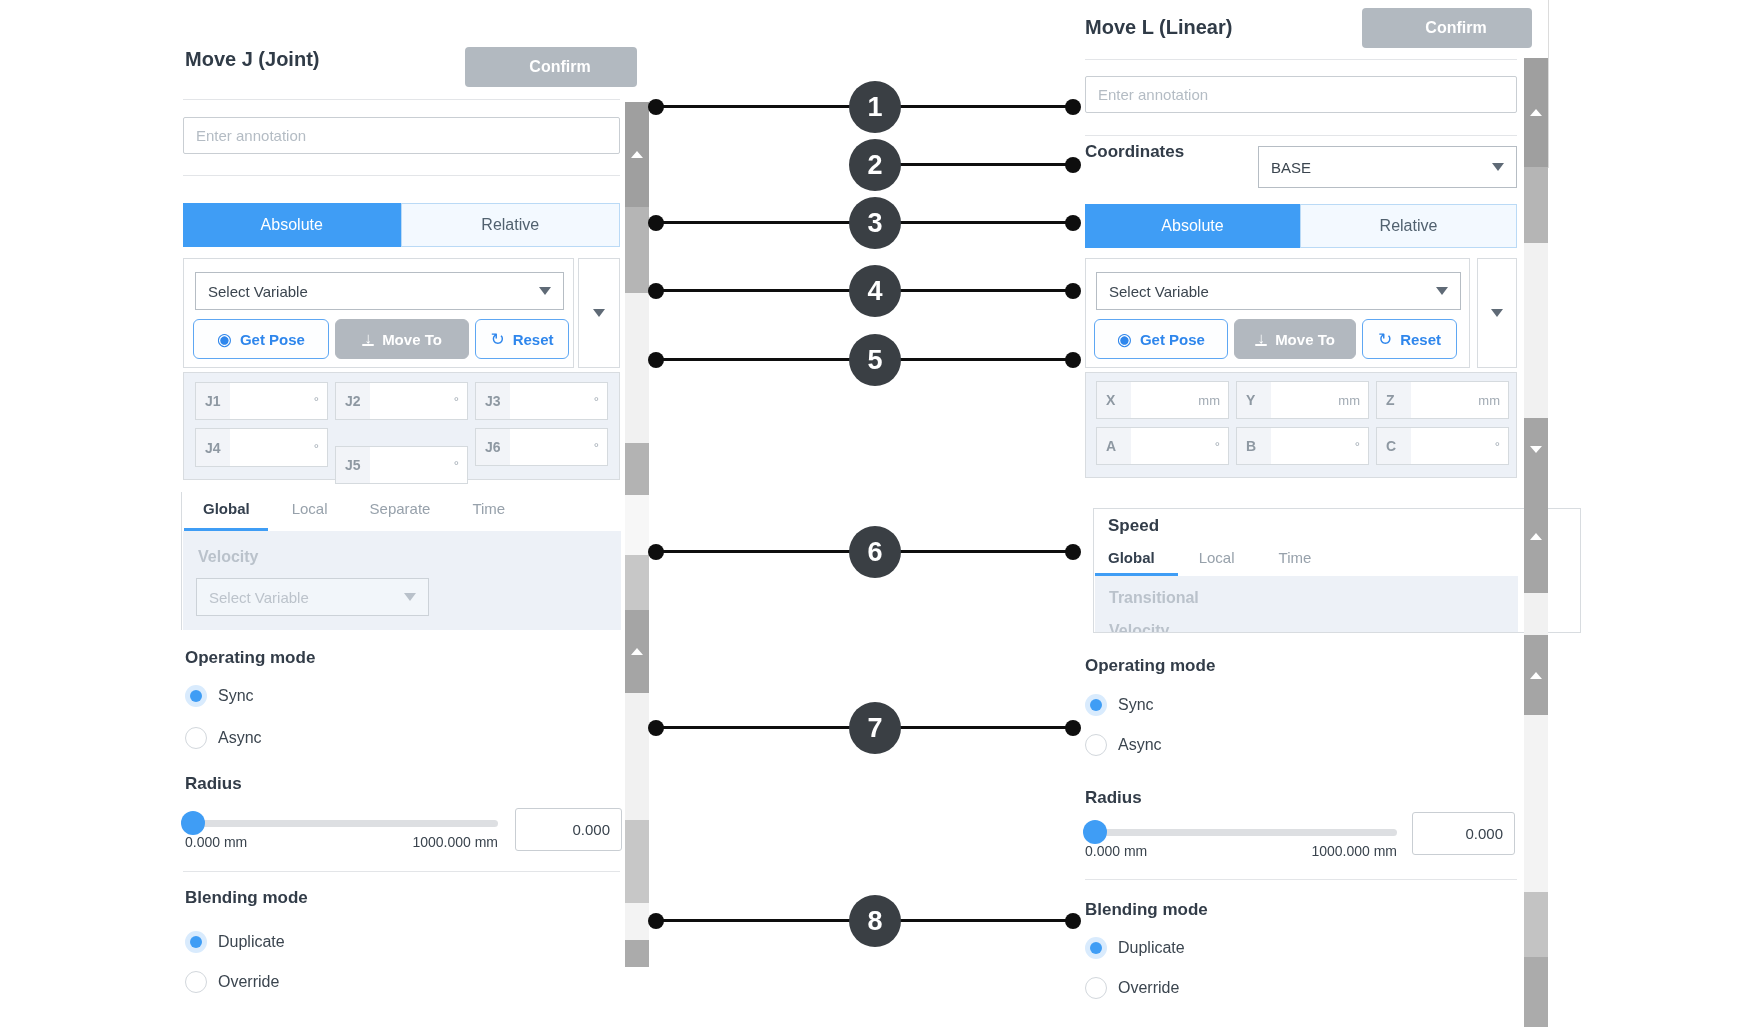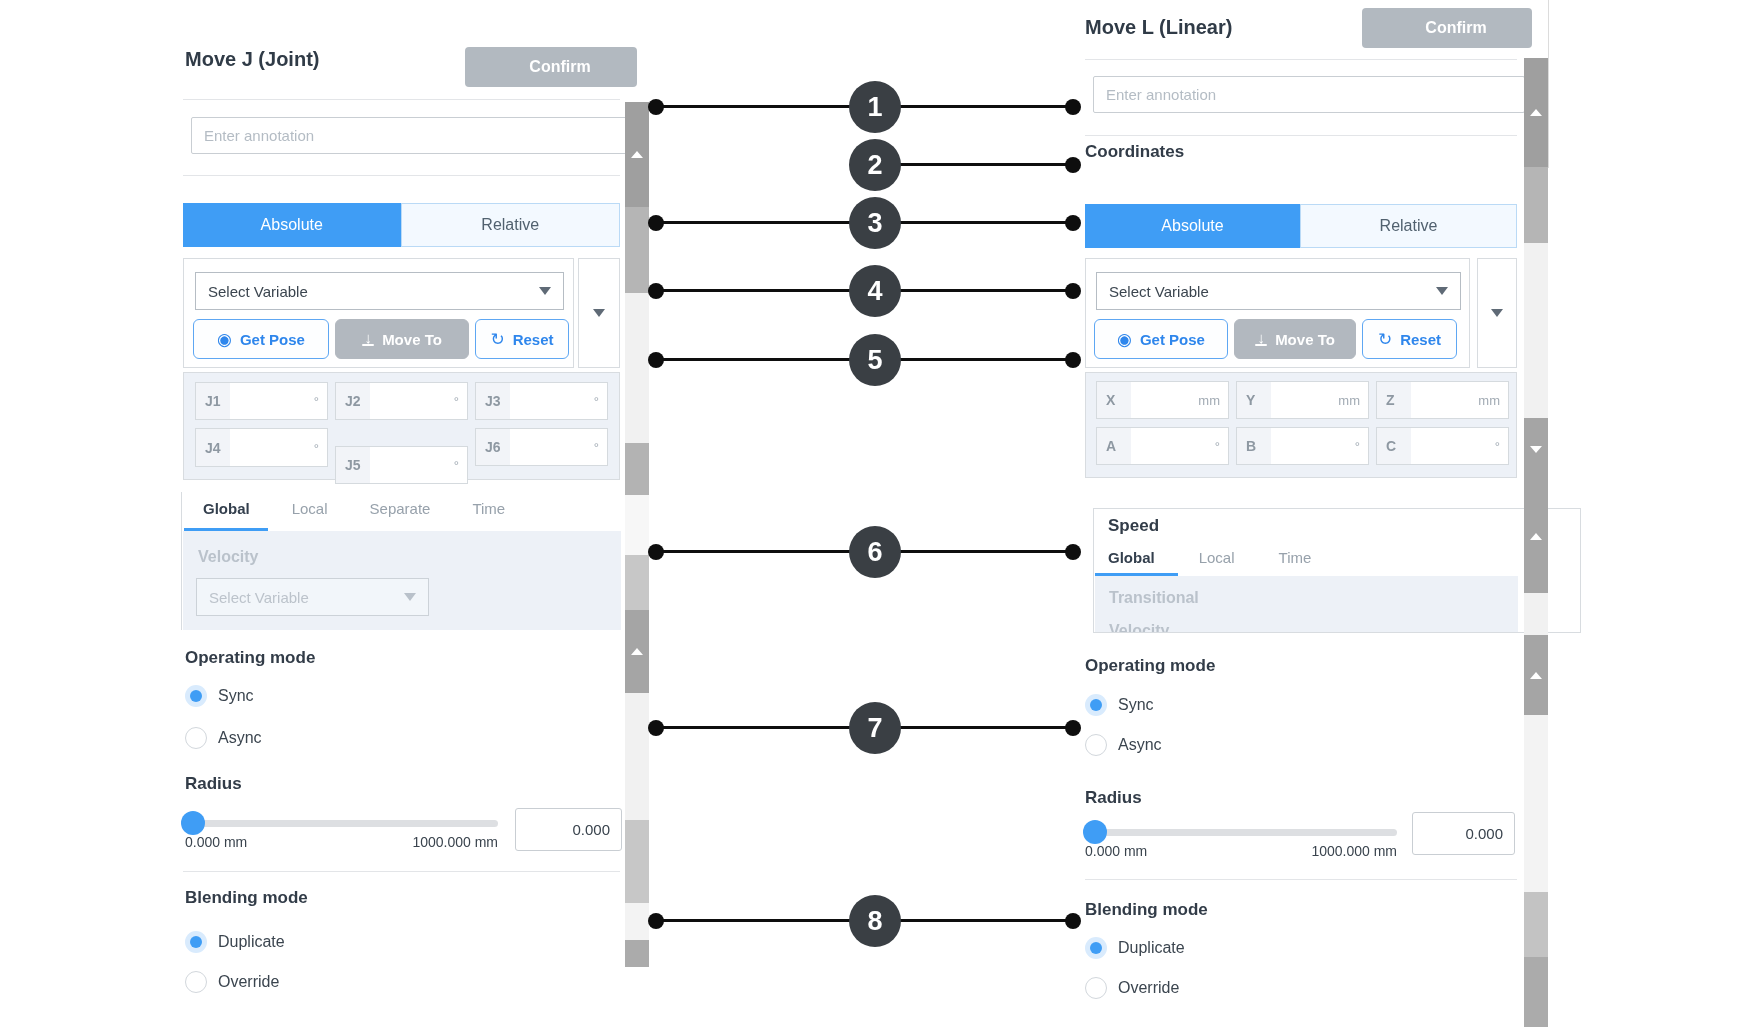--- a/index.html
+++ b/index.html
@@ -4,21 +4,21 @@
 <style>
   html,body{margin:0;padding:0;background:#fff;}
   body{font-family:"Liberation Sans", sans-serif;}
   #canvas{position:relative;width:1761px;height:1027px;background:#fff;overflow:hidden;}
   .abs{position:absolute;}
   .panel{position:absolute;top:0;height:1027px;}
   .p-title{position:absolute;font-size:20px;font-weight:700;color:#303b47;white-space:nowrap;}
   .confirm{position:absolute;background:#b2b9c0;color:#fff;font-family:"Liberation Sans",sans-serif;
     font-size:16px;font-weight:700;border:none;border-radius:4px;padding-left:24px;}
   .divider{position:absolute;height:1px;background:#e3e5e8;left:0;}
-  .annot{position:absolute;left:8px;box-sizing:border-box;border:1px solid #c9ced3;border-radius:2px;
+  .annot{position:absolute;left:0;box-sizing:border-box;border:1px solid #c9ced3;border-radius:2px;
     padding:0 12px;font-size:15px;color:#3b454f;font-family:"Liberation Sans",sans-serif;}
   .annot::placeholder{color:#b4bcc4;}
   .tabs{position:absolute;display:flex;height:44px;}
   .tab{flex:1;display:flex;align-items:center;justify-content:center;font-size:16px;box-sizing:border-box;cursor:pointer;}
   .tab.active{background:#3f9df5;color:#fff;}
   .tab.idle{background:#f3f9ff;border:1px solid #badaf6;color:#51616f;}
   .group{position:absolute;background:#fff;border:1px solid #d8dce0;box-sizing:border-box;}
   .select{display:flex;align-items:center;justify-content:space-between;box-sizing:border-box;
     border:1px solid #b6bdc4;background:#fff;font-size:15px;color:#3b454f;padding:0 12px;cursor:pointer;}
   .tri-dn{width:0;height:0;border-left:6px solid transparent;border-right:6px solid transparent;border-top:8px solid #5f6a76;}
@@ -186,20 +186,24 @@
 
   <div class="panel" style="left:1085px;width:432px;">
     <div class="p-title" style="left:0;top:16px;">Move L (Linear)</div>
     <button class="confirm" style="right:-15px;top:8px;width:170px;height:40px;">Confirm</button>
     <div class="divider" style="top:59px;width:432px;"></div>
 
     <input class="annot" style="top: 76px; width: 432px; height: 37px;" placeholder="Enter annotation">
     <div class="divider" style="top:135px;width:432px;"></div>
 
     <div class="heading" style="left:0;top:142px;">Coordinates</div>
+    <div class="select" style="position:absolute;left:173px;top:146px;width:259px;height:42px;">
+      <span>BASE</span>
+      <span class="tri-dn"></span>
+    </div>
 
     <div class="tabs" style="top:204px;width:432px;">
       <div class="tab active">Absolute</div>
       <div class="tab idle">Relative</div>
     </div>
 
     <div class="group" style="left:0;top:258px;width:385px;height:110px;">
       <div class="select" style="position:absolute;left:10px;top:13px;width:365px;height:38px;">
         <span>Select Variable</span>
         <span class="tri-dn"></span>

